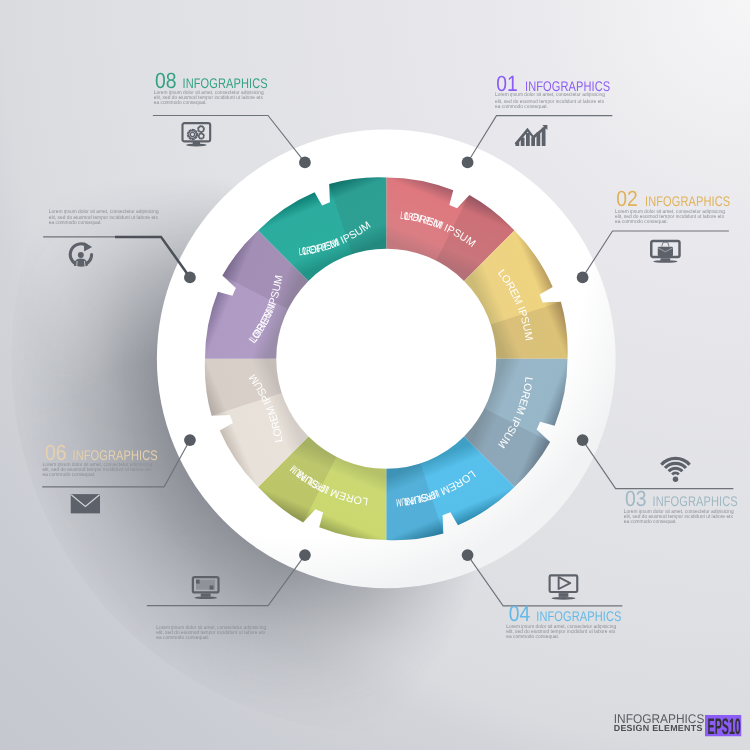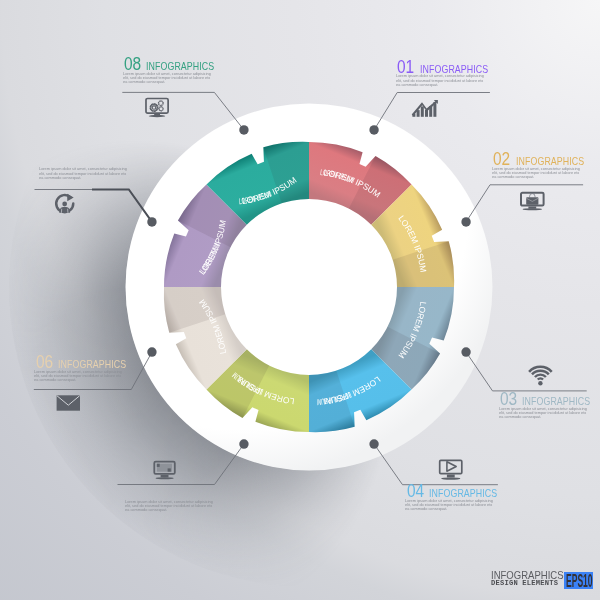--- a/index.html
+++ b/index.html
@@ -13,22 +13,22 @@
   .lab-title{font-size:11.2px;letter-spacing:0.1px;display:inline-block;
              transform:scaleX(0.79);transform-origin:left bottom;margin-left:3px;}
   .lab-body{font-size:4.25px;line-height:4.28px;color:#8b8e95;width:98px;
             transform:scaleX(0.91);transform-origin:left top;}
   .ringtext{font-size:8.5px;fill:#ffffff;letter-spacing:0px;}
   .brandbox{position:absolute;left:491px;top:570px;}
   .b1{position:absolute;left:0;top:0.5px;font-size:10.1px;color:#5b5c61;line-height:10.1px;
       display:inline-block;transform:scaleX(0.944);transform-origin:left top;white-space:nowrap;}
   .b2{position:absolute;left:0;top:10.3px;font-size:7.1px;font-weight:700;color:#4d4e52;
       letter-spacing:0.22px;line-height:7.1px;display:inline-block;transform:scaleX(1.0);
-      transform-origin:left top;white-space:nowrap;font-family:Liberation Mono, monospace;}
-  .badge{position:absolute;left:73.2px;top:1.8px;width:29.1px;height:16.8px;background:#3b82f6;
+      transform-origin:left top;white-space:nowrap;}
+  .badge{position:absolute;left:73.2px;top:1.8px;width:29.1px;height:16.8px;background:#8b5cf6;
          overflow:hidden;}
   .badge span{position:absolute;left:1.6px;top:-0.3px;color:#333136;font-size:18px;font-weight:700;
          line-height:18px;letter-spacing:0px;display:inline-block;transform:scaleX(0.475);
          transform-origin:left top;white-space:nowrap;}
 </style>
 </head>
 <body>
 
 <div id="stage">
 

